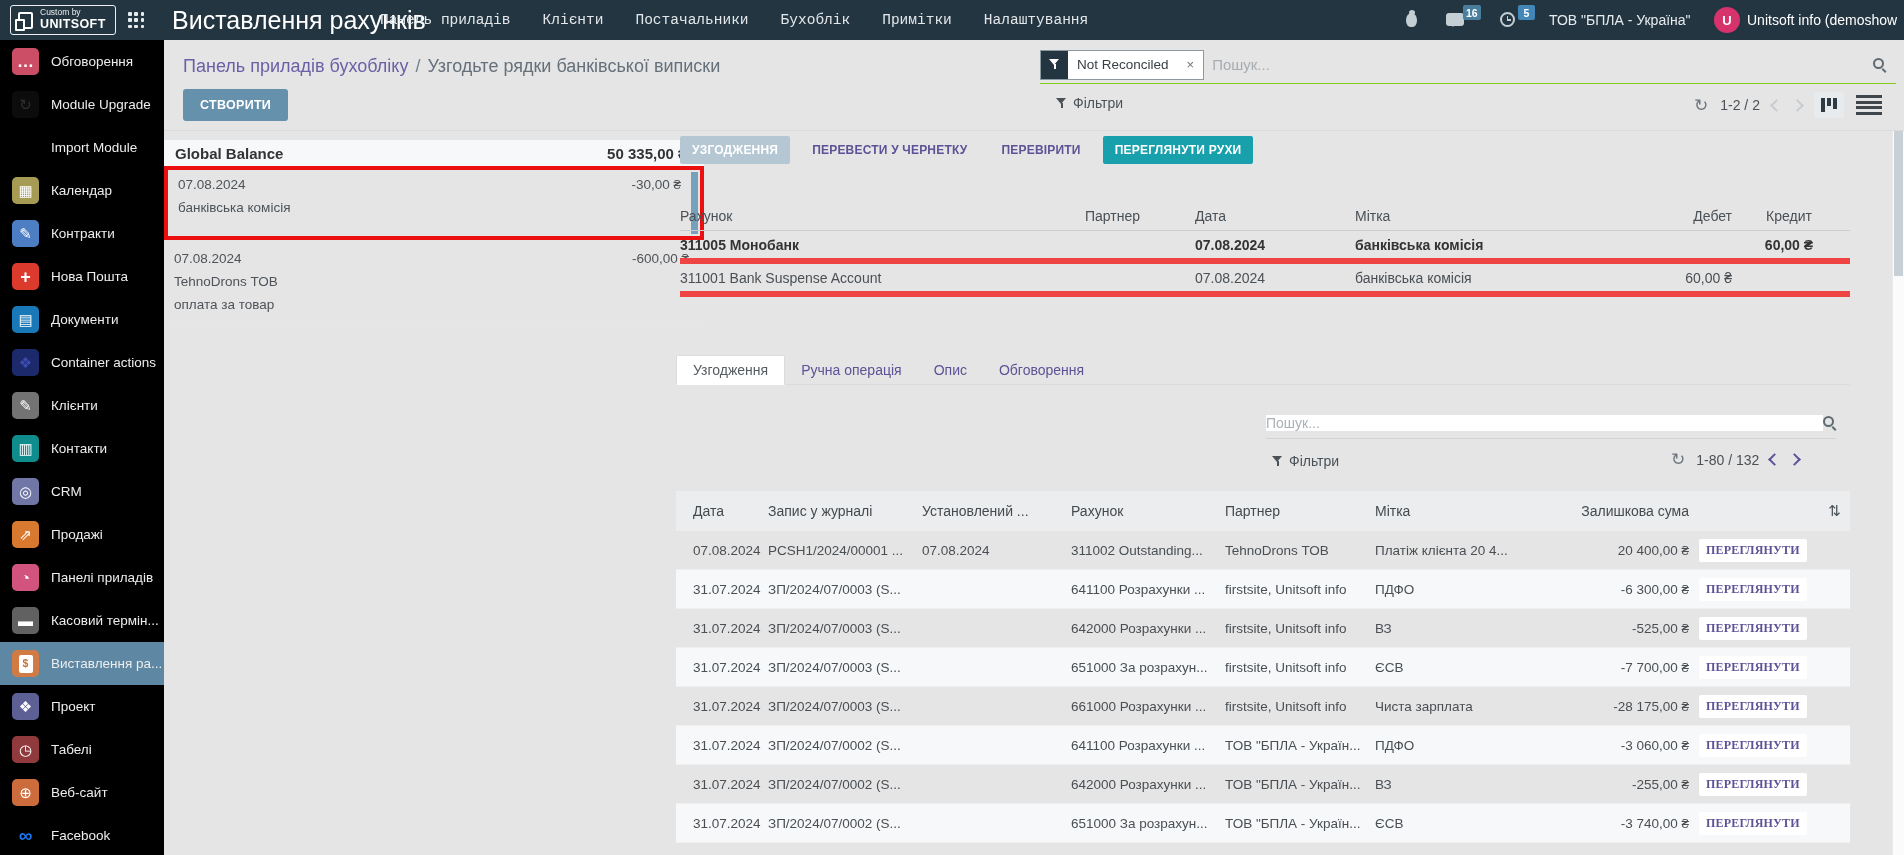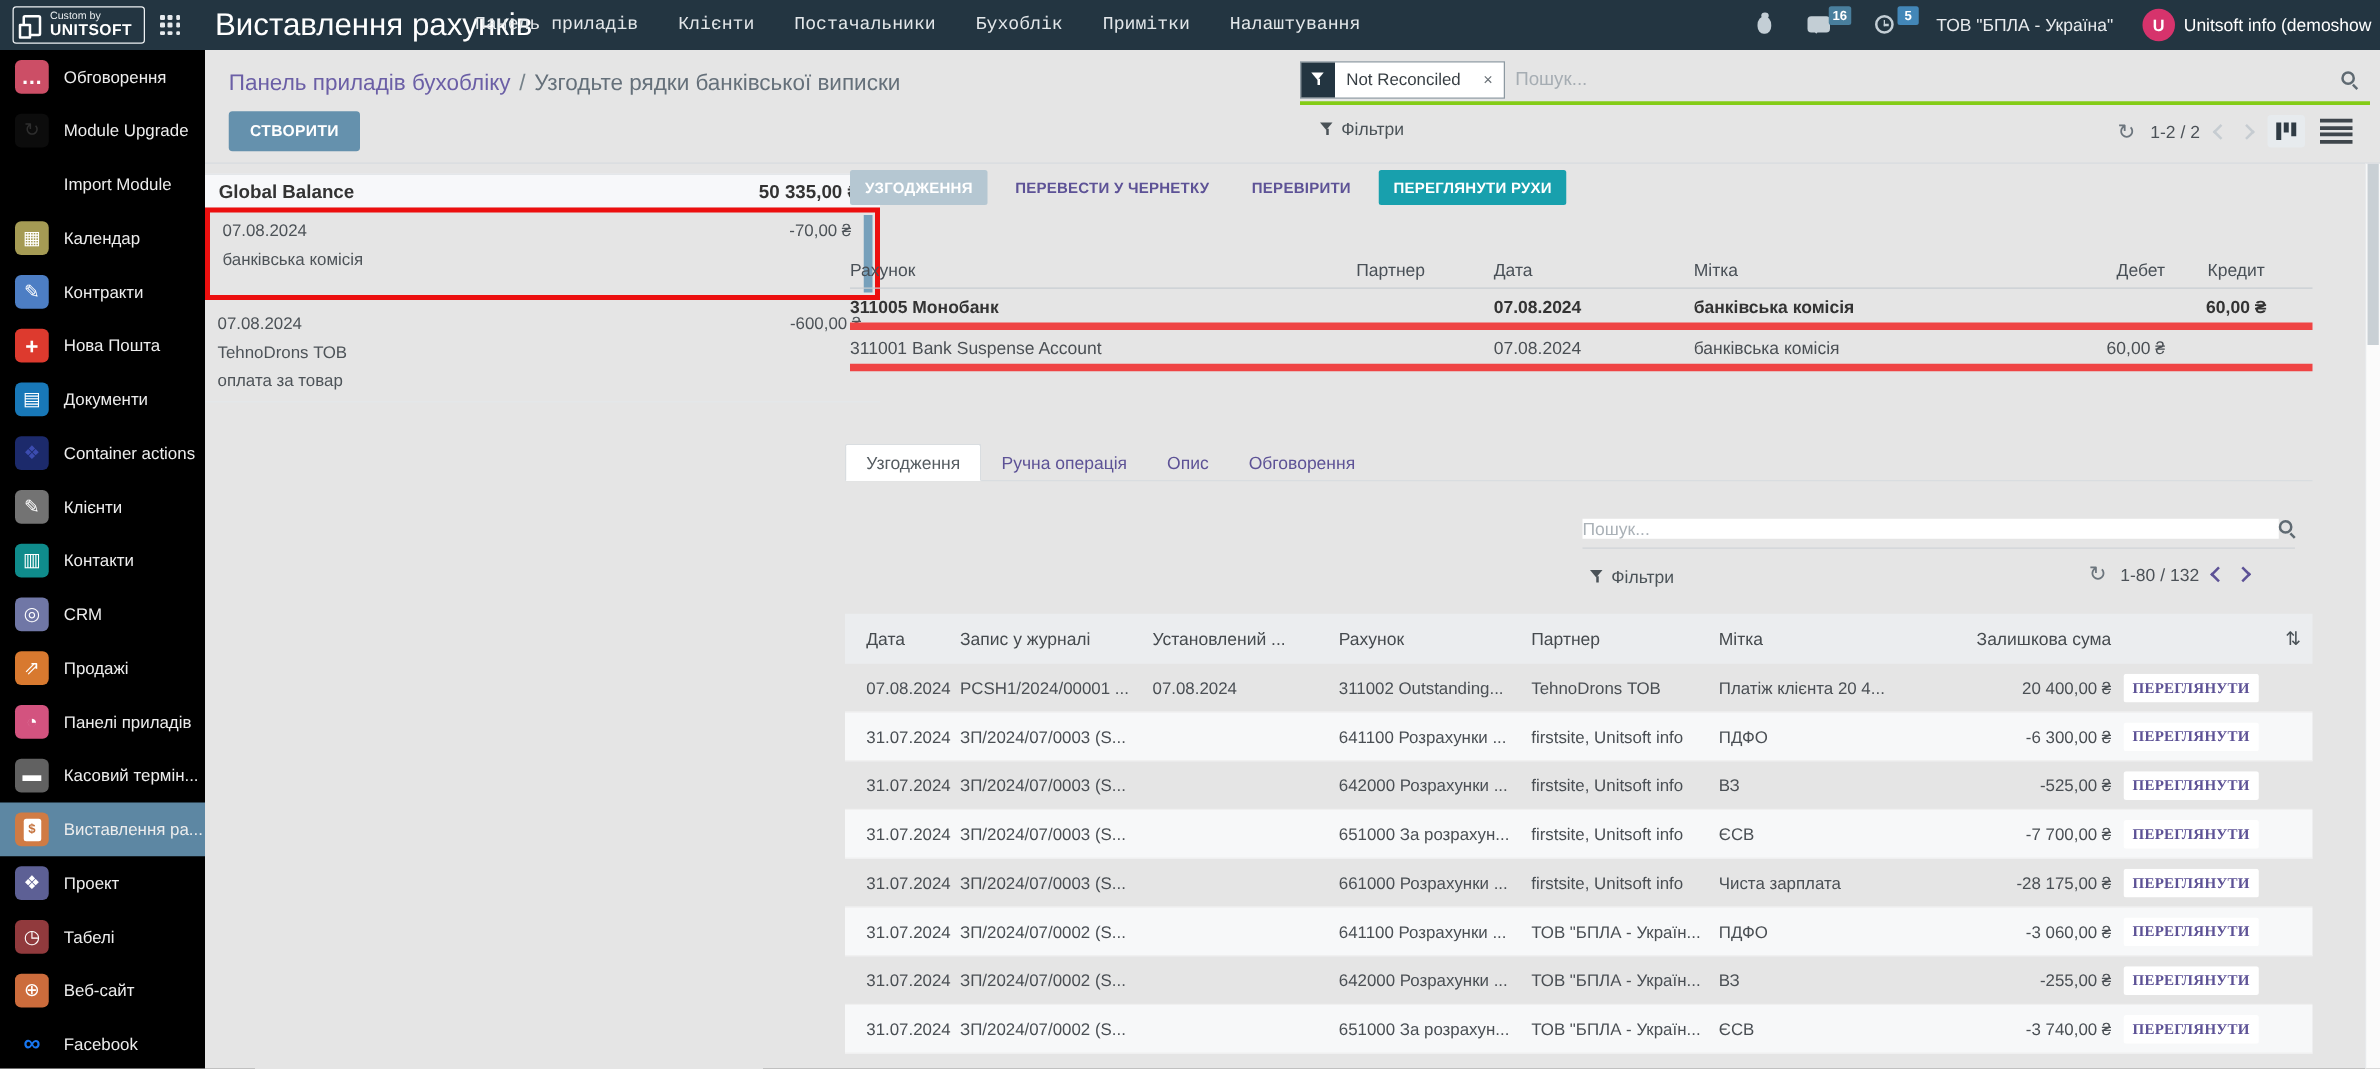--- a/index.html
+++ b/index.html
@@ -40,21 +40,21 @@
   .sicon { width:27px; height:27px; border-radius:5px; flex:none; display:flex; align-items:center; justify-content:center; color:#fff; font-size:15px; line-height:1; }
   .doc-chip { width:14px; height:18px; background:#fff; border-radius:2px; color:#c4703a; font-size:10.5px; font-weight:bold; display:flex; align-items:center; justify-content:center; }
 
   
   .breadcrumb { position:absolute; left:183px; top:56px; font-size:18px; }
   .bc-link { color:#6b5fa6; cursor:pointer; }
   .bc-sep { color:#76828a; padding:0 7px; }
   .bc-cur { color:#65707a; }
   .create-btn { position:absolute; left:183px; top:89px; background:#6591ad; color:#fff; border:none; font-size:12.5px; font-weight:bold; padding:9px 17px; border-radius:3px; cursor:pointer; letter-spacing:.3px; font-family:inherit; }
 
-  .searchbar { position:absolute; left:1040px; top:46px; width:856px; height:38px; display:flex; align-items:center; border-bottom:3px solid #84cc16; }
+  .searchbar { position:absolute; left:1040px; top:46px; width:856px; height:38px; display:flex; align-items:center; border-bottom:1px solid #84cc16; }
   .facet { display:flex; align-items:stretch; border:1px solid #8d99a1; height:30px; background:#fff; }
   .facet-ic { width:27px; background:#233541; color:#fff; display:flex; align-items:center; justify-content:center; }
   .facet-lab { padding:0 9px; font-size:13.5px; color:#383f44; display:flex; align-items:center; }
   .facet-x { padding:0 9px; color:#6b7278; font-size:13px; display:flex; align-items:center; cursor:pointer; }
   .searchbar input { flex:1; border:none; outline:none; font-size:15px; color:#333; padding:0 8px; font-family:inherit; background:transparent; }
   .searchbar input::placeholder { color:#a6adb3; }
   .magnifier { width:13px; height:13px; position:relative; display:inline-block; color:#5f6a72; flex:none; cursor:pointer; }
   .magnifier::before { content:""; position:absolute; left:0; top:0; width:7px; height:7px; border:2px solid currentColor; border-radius:50%; }
   .magnifier::after { content:""; position:absolute; left:9.5px; top:9.5px; width:5px; height:2px; background:currentColor; transform:rotate(45deg); transform-origin:0 0; }
   .sb-mag { margin-right:10px; }
@@ -298,21 +298,21 @@
   </div>
   <div class="cp-divider"></div>
 
   <div class="lp">
     <div class="lp-head">
       <span>Global Balance</span>
       <span>50 335,00 ₴</span>
     </div>
     <div class="lp-row lp-row1">
       <div>07.08.2024</div>
-      <div class="amt">-70,00 ₴</div>
+      <div class="amt">-30,00 ₴</div>
       <div class="lp-line">банківська комісія</div>
       <span class="lp-thumb"></span>
     </div>
     <div class="lp-row lp-row2">
       <div>07.08.2024</div>
       <div class="amt">-600,00 ₴</div>
       <div class="lp-line">TehnoDrons ТОВ</div>
       <div class="lp-line">оплата за товар</div>
     </div>
   </div>

